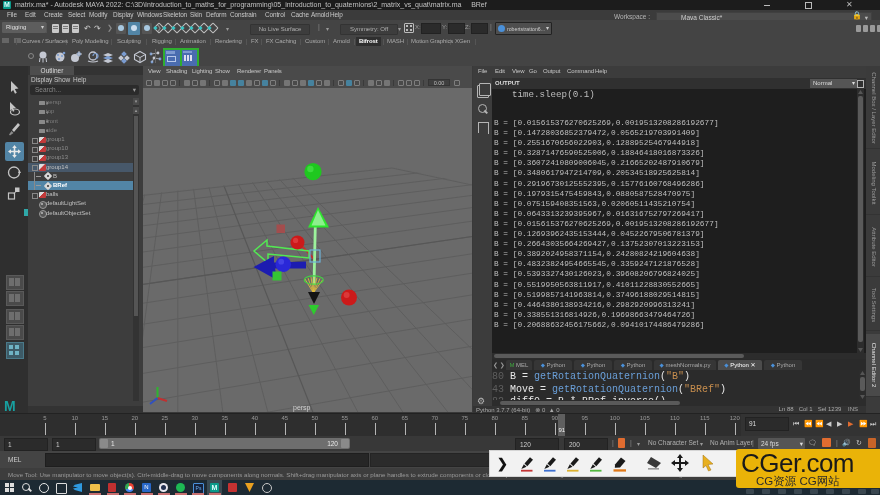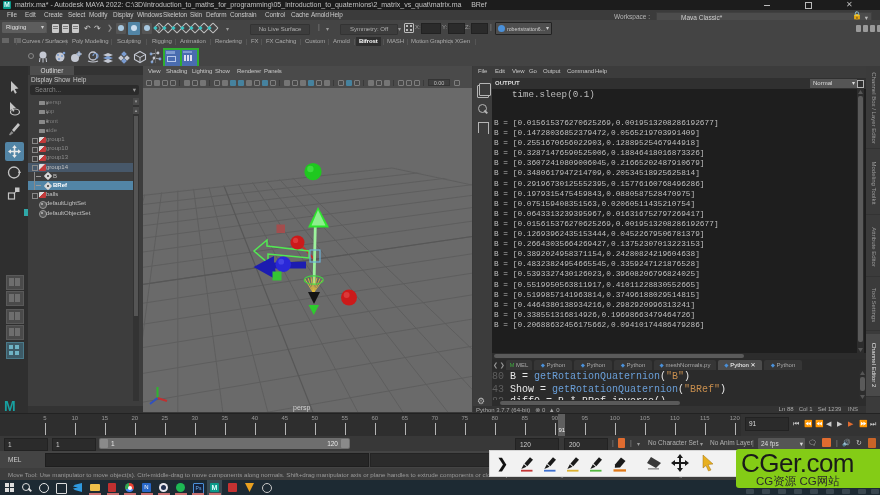--- a/index.html
+++ b/index.html
@@ -526,21 +526,21 @@
 <div class="abs" style="left:82px;top:1px;width:38px;height:10px;background:#363636;border-radius:2px 2px 0 0;font-size:6px;color:#a8a8a8;line-height:10px;text-align:center;white-space:nowrap;"><span style="color:#4a90d9;font-size:5.5px;">◆</span> Python</div>
 <div class="abs" style="left:122px;top:1px;width:38px;height:10px;background:#363636;border-radius:2px 2px 0 0;font-size:6px;color:#a8a8a8;line-height:10px;text-align:center;white-space:nowrap;"><span style="color:#4a90d9;font-size:5.5px;">◆</span> Python</div>
 <div class="abs" style="left:162px;top:1px;width:62px;height:10px;background:#363636;border-radius:2px 2px 0 0;font-size:6px;color:#a8a8a8;line-height:10px;text-align:center;white-space:nowrap;"><span style="color:#4a90d9;font-size:5.5px;">◆</span> meshNormals.py</div>
 <div class="abs" style="left:226px;top:1px;width:44px;height:10px;background:#4c4c4c;border-radius:2px 2px 0 0;font-size:6px;color:#fff;line-height:10px;text-align:center;white-space:nowrap;"><span style="color:#4a90d9;font-size:5.5px;">◆</span> Python ✕</div>
 <div class="abs" style="left:272px;top:1px;width:38px;height:10px;background:#363636;border-radius:2px 2px 0 0;font-size:6px;color:#a8a8a8;line-height:10px;text-align:center;white-space:nowrap;"><span style="color:#4a90d9;font-size:5.5px;">◆</span> Python</div>
         </div>
 
     <div class="abs" style="left:19px;top:304px;width:374px;height:30px;background:#2b2b2b;overflow:hidden;" id="secode">
           <div style="position:absolute;left:0;top:1px;font-family:'Liberation Mono',monospace;font-size:10px;line-height:12.5px;">
             <div><span style="color:#5f5f5f;"> 80 </span><span style="color:#e8e8e8;">B = </span><span style="color:#6a9fd8;">getRotationQuaternion</span><span style="color:#e8e8e8;">(</span><span style="color:#c98f4e;">"B"</span><span style="color:#e8e8e8;">)</span></div>
-            <div><span style="color:#5f5f5f;"> 43 </span><span style="color:#e8e8e8;">Show = </span><span style="color:#6a9fd8;">getRotationQuaternion</span><span style="color:#e8e8e8;">(</span><span style="color:#c98f4e;">"BRef"</span><span style="color:#e8e8e8;">)</span></div>
+            <div><span style="color:#5f5f5f;"> 43 </span><span style="color:#e8e8e8;">Move = </span><span style="color:#6a9fd8;">getRotationQuaternion</span><span style="color:#e8e8e8;">(</span><span style="color:#c98f4e;">"BRef"</span><span style="color:#e8e8e8;">)</span></div>
             <div><span style="color:#5f5f5f;"> 82 </span><span style="color:#e8e8e8;">diff0 = B * BRef.inverse()</span></div>
           </div>
         </div>
     <div class="abs" style="left:386px;top:304px;width:7px;height:30px;background:#2c2c2c;">
           <div class="abs" style="left:1px;top:1px;width:5px;height:4px;background:#555;clip-path:polygon(50% 0,100% 100%,0 100%);"></div>
           <div class="abs" style="left:1px;top:7px;width:5px;height:14px;background:#5a5a5a;border-radius:2px;"></div>
           <div class="abs" style="left:1px;bottom:1px;width:5px;height:4px;background:#555;clip-path:polygon(0 0,100% 0,50% 100%);"></div>
         </div>
 
     <div class="abs" style="left:19px;top:334px;width:374px;height:6px;background:#2c2c2c;">
@@ -764,18 +764,18 @@
         <rect x="3" y="13" width="11" height="1.6" fill="#999"></rect>
       </svg>
 <svg class="abs" style="left:180px;top:2px;" width="20" height="20" viewBox="0 0 20 20">
         <path d="M10 1 L13 5 L11 5 L11 9 L15 9 L15 7 L19 10 L15 13 L15 11 L11 11 L11 15 L13 15 L10 19 L7 15 L9 15 L9 11 L5 11 L5 13 L1 10 L5 7 L5 9 L9 9 L9 5 L7 5Z" fill="#1a1a1a"></path>
       </svg>
 <svg class="abs" style="left:210px;top:3px;" width="16" height="18" viewBox="0 0 16 18">
         <path d="M3 1 L13 10 L8 10.5 L11 16 L8.5 17 L6 11.5 L3 14Z" fill="#e8b020" stroke="#a07010" stroke-width="0.5"></path>
       </svg>
     </div>
 
-<div class="abs" style="left:736px;top:449px;width:144px;height:39px;background:#84cc16;border-radius:3px 0 0 3px;" id="cgerbox">
+<div class="abs" style="left:736px;top:449px;width:144px;height:39px;background:#eab308;border-radius:3px 0 0 3px;" id="cgerbox">
   <div style="position:absolute;left:5px;top:-1px;font-size:26px;color:#1a1a1a;letter-spacing:-0.5px;">CGer.com</div>
   <div style="position:absolute;left:20px;top:25px;font-size:11.5px;color:#2b2b2b;">CG资源 CG网站</div>
 </div>
 
 </div>
 
 </body></html>

